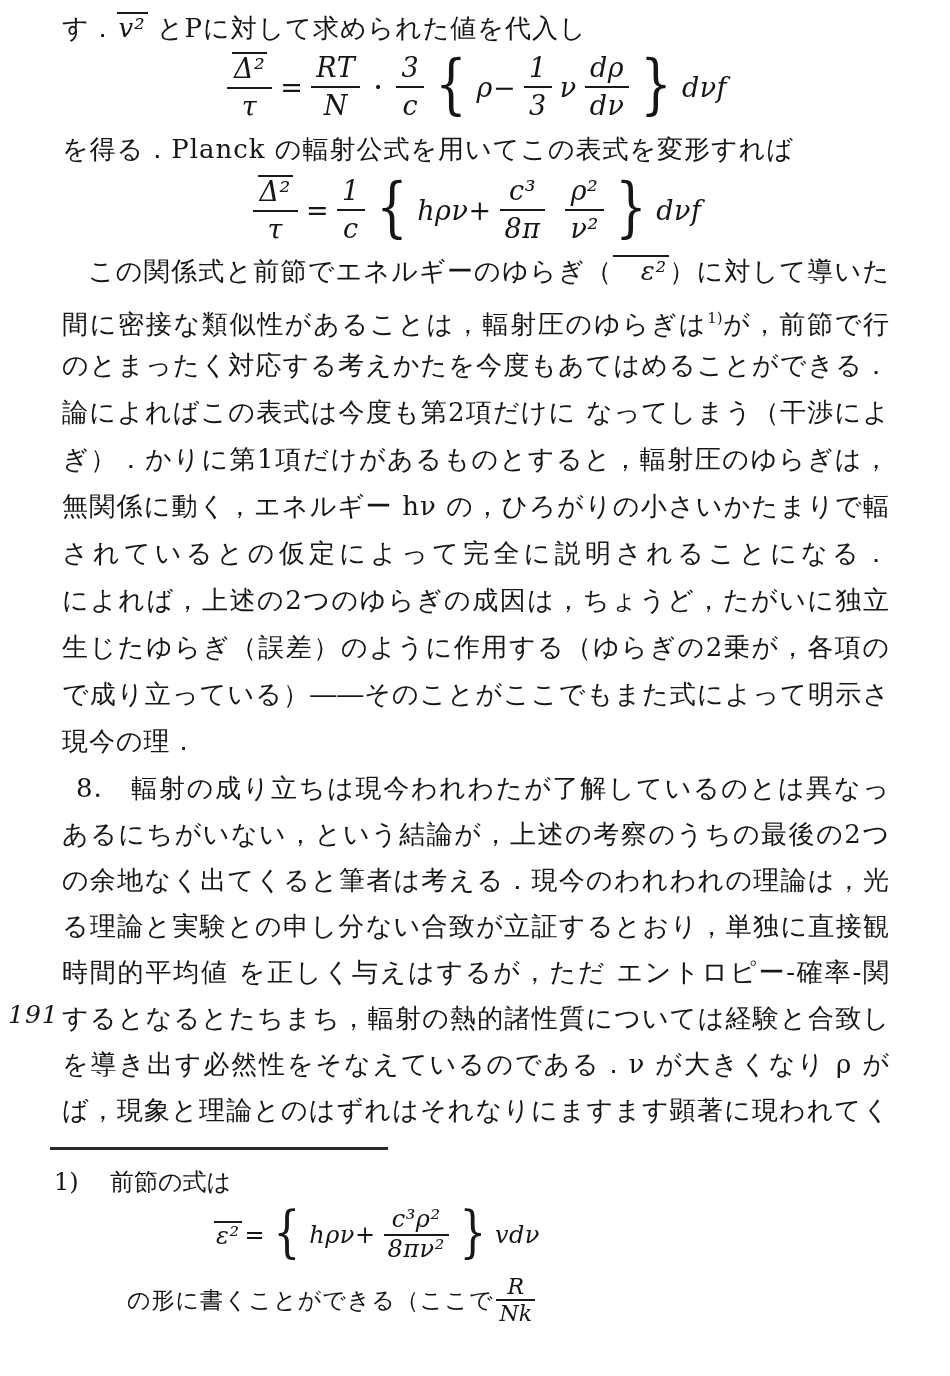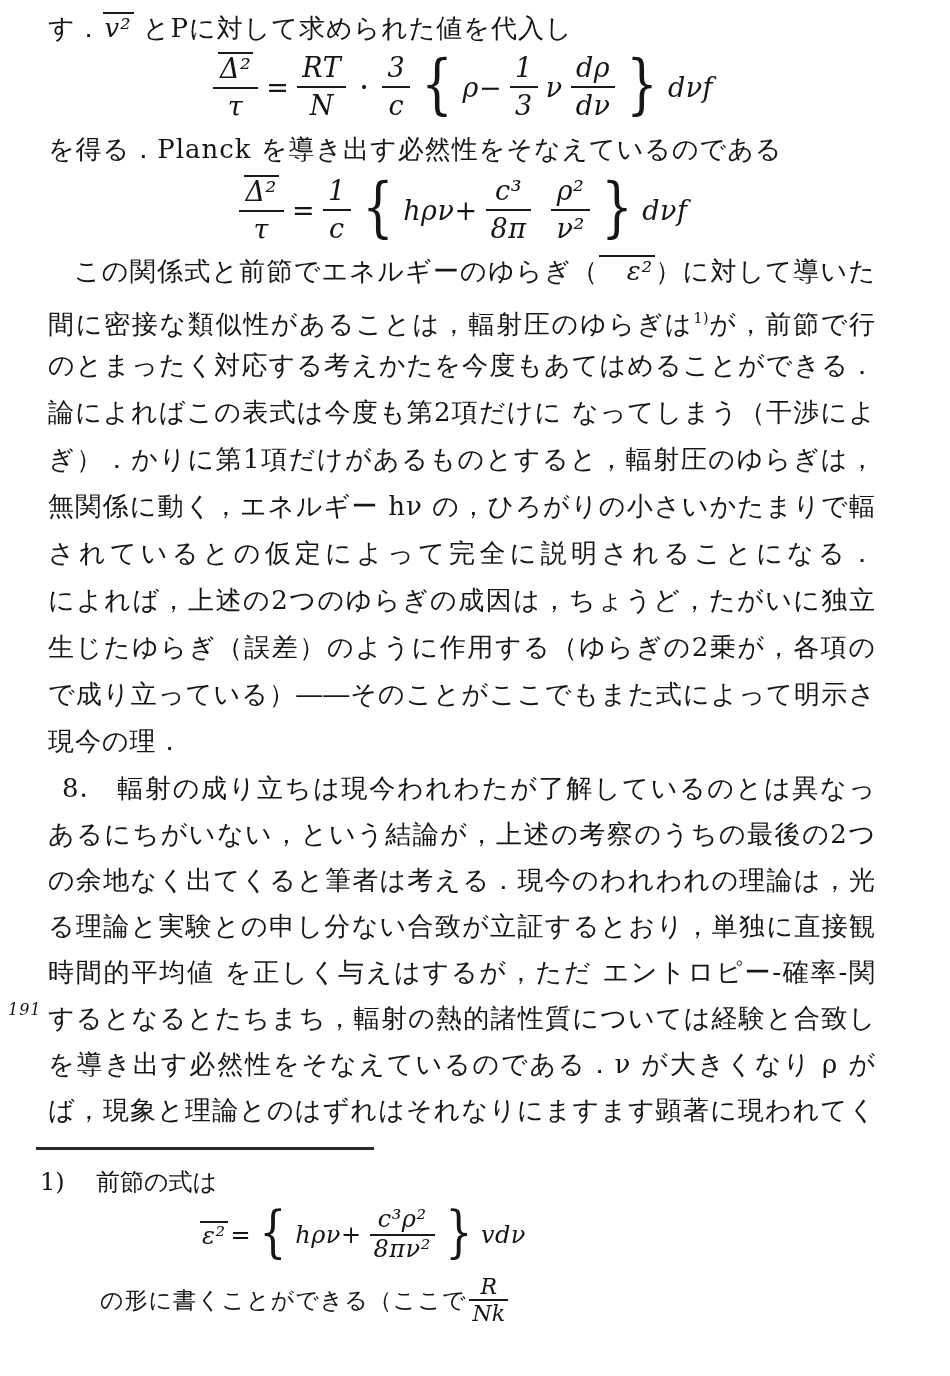--- a/index.html
+++ b/index.html
@@ -6,23 +6,23 @@
   .page {
     position:relative;
     width:950px; height:1376px;
     background:#ffffff;
     color:#161616;
     font-family:"DejaVu Serif","Liberation Serif",serif;
     overflow:hidden;
   }
   .margin-num {
     position:absolute; left:8px; top:1000px;
-    font-size:16px; font-style:italic; letter-spacing:1px;
-  }
-  .content { position:absolute; left:48px; top:0; width:828px; }
+    font-size:25px; font-style:italic; letter-spacing:1px;
+  }
+  .content { position:absolute; left:62px; top:0; width:828px; }
 
   
   .tline {
     font-size:26px;
     letter-spacing:1px;
     white-space:nowrap;
   }
   .t40 { height:40px; line-height:40px; }
   .t46 { height:46px; line-height:46px; }
   .t47 { height:47px; line-height:47px; }
@@ -85,21 +85,21 @@
   .fn-f {
     justify-content:flex-start;
     margin-left:152px;
     height:66px;
     font-size:24px;
   }
   .fn-f .frac .num, .fn-f .frac .den { padding:0 4px 2px 4px; }
   .fn-f .brace { font-size:56px; }
   .fnout {
     display:flex; align-items:center;
-    margin-left:52px; margin-top:4px;
+    margin-left:65px; margin-top:4px;
     font-size:23px; height:56px;
     letter-spacing:1px;
   }
   .ifrac {
     display:inline-flex; flex-direction:column; align-items:stretch;
     font-style:italic; font-size:22px; margin:0 3px;
     letter-spacing:0;
   }
   .ifrac .num { text-align:center; border-bottom:2px solid #1a1a1a; padding:0 3px 1px 3px; line-height:1.05; }
   .ifrac .den { text-align:left; padding:1px 3px 0 3px; line-height:1.05; }
@@ -140,21 +140,21 @@
       </span>
       <span class="tok">ν</span>
       <span class="frac">
         <span class="num">dρ</span>
         <span class="den">dν</span>
       </span>
       <span class="brace">}</span>
       <span class="tok">dνf</span>
     </div>
 
-    <div class="tline t46">を得る．Planck を導き出す必然性をそなえているのである</div>
+    <div class="tline t46">を得る．Planck の輻射公式を用いてこの表式を変形すれば</div>
 
     <div class="formula f-main2">
       <span class="frac">
         <span class="num"><span class="ovl">Δ²</span></span>
         <span class="den">τ</span>
       </span>
       <span class="tok">=</span>
       <span class="frac">
         <span class="num">1</span>
         <span class="den">c</span>

